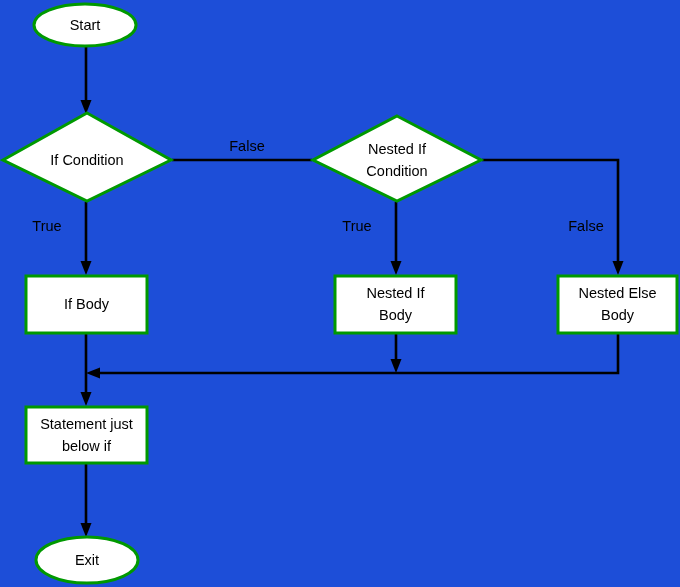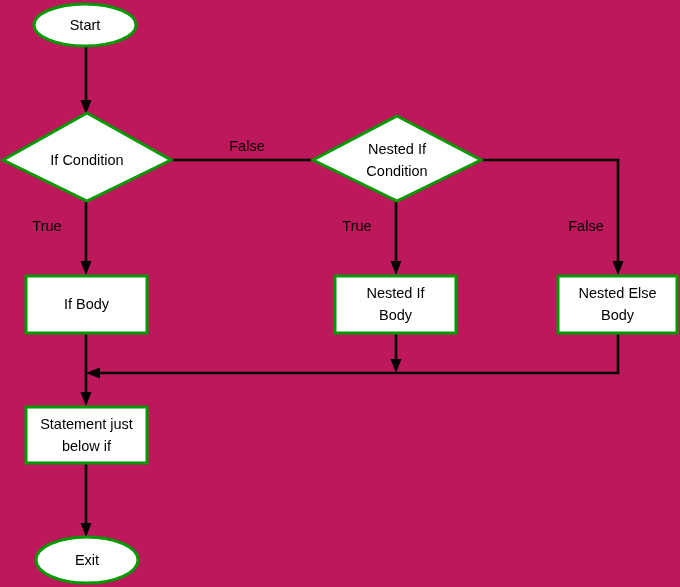--- a/index.html
+++ b/index.html
@@ -8,21 +8,21 @@
     padding: 0;
     background: #ffffff;
   }
   body {
     font-family: "Liberation Sans", sans-serif;
   }
   #flow-root {
     position: relative;
     width: 680px;
     height: 587px;
-    background: #be185d;
+    background: #1d4ed8;
     overflow: hidden;
   }
   #flow-svg {
     position: absolute;
     top: 0;
     left: 0;
     width: 680px;
     height: 587px;
     display: block;
   }

